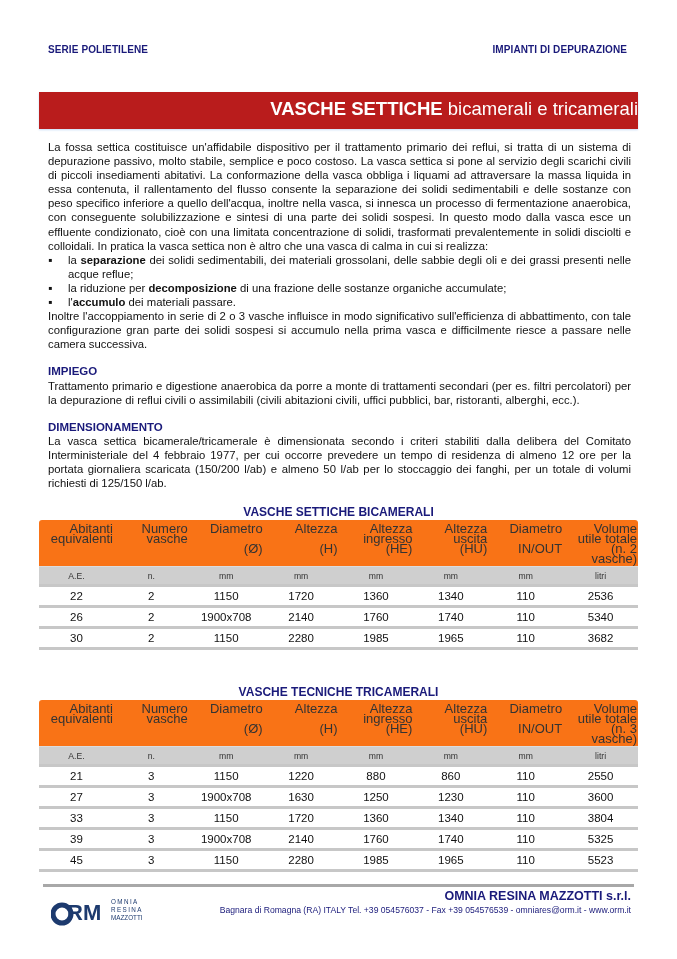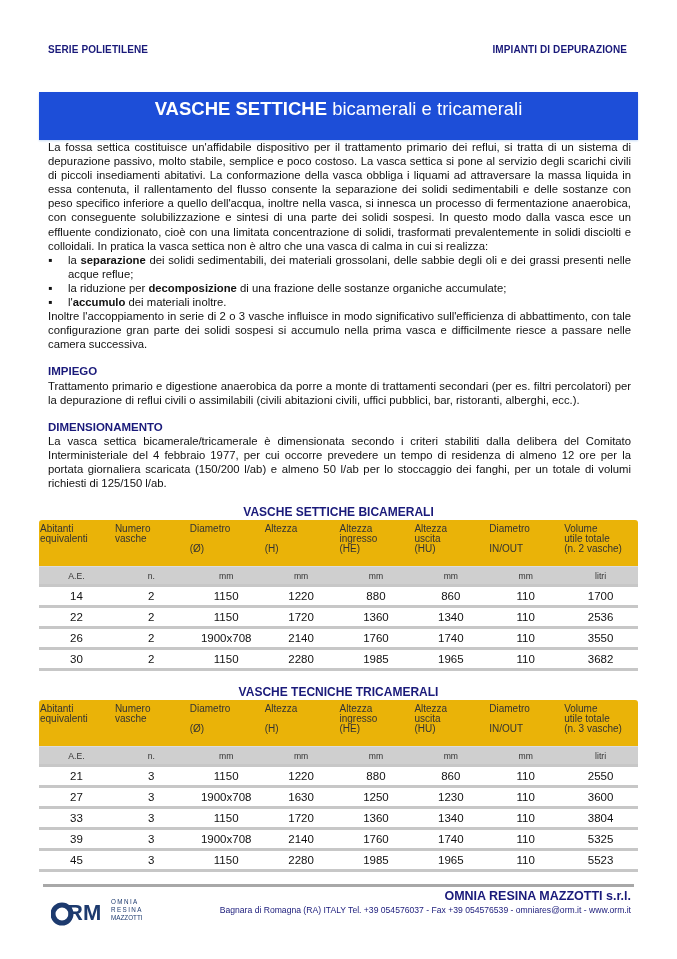--- a/index.html
+++ b/index.html
@@ -1,38 +1,38 @@
 <!DOCTYPE html>
 <html><head>
   <meta charset="utf-8">
   <style>
     html, body { margin: 0; padding: 0; background: #ffffff; }
     body { width: 677px; height: 959px; position: relative; overflow: hidden;
            font-family: "Liberation Sans", sans-serif; color: #111; }
     .top-header { position: absolute; left: 48px; right: 50px; top: 44px;
                   display: flex; justify-content: space-between;
                   font-weight: bold; font-size: 10px; color: #1a1a7a; letter-spacing: 0.1px; }
-    .banner { position: absolute; left: 39px; width: 599px; top: 92px; height: 48px;
-              background: #1d4ed8; color: #fff; text-align: center;
+    .banner { position: absolute; left: 39px; width: 599px; top: 92px; height: 37px;
+              background: #b91c1c; color: #fff; text-align: right;
               font-size: 18.5px; line-height: 34px; box-shadow: 0 1px 2px #c8dbf5; }
     .banner b { font-weight: bold; }
     .content { position: absolute; left: 48px; width: 583px; top: 140px;
                font-size: 11.3px; line-height: 14.1px; color: #111; }
     .section-title { font-weight: bold; color: #1a1a7a; font-size: 11.5px; margin: 0; }
     .para { text-align: justify; margin: 0; }
     .bullets { list-style: none; padding: 0; margin: 0; }
     .bullets li { position: relative; padding-left: 20px; text-align: justify; }
     .bullets li::before { content: "\25AA"; position: absolute; left: 0; top: 0; font-size: 12px; }
     .gap { height: 13px; }
     .table-block { position: absolute; left: 39px; width: 599px; }
     .table-title { text-align: center; font-weight: bold; color: #1a1a7a; font-size: 12px;
                    height: 15px; line-height: 15px; }
     table { width: 100%; border-collapse: collapse; table-layout: fixed; }
-    thead tr.h1 td { background: #eab308; font-size: 10px; line-height: 10px; color: #333;
-                     text-align: left; vertical-align: top; height: 41px; padding-top: 4px; }
+    thead tr.h1 td { background: #f97316; font-size: 13px; line-height: 10px; color: #333;
+                     text-align: right; vertical-align: top; height: 41px; padding-top: 4px; }
     thead tr.h1 td.first { border-top-left-radius: 3px; }
     thead tr.h1 td.last { border-top-right-radius: 3px; }
     thead tr.h2 td { background: #cfcfcf; font-size: 8.6px; color: #333; text-align: center;
                      height: 15px; border-top: 1px solid #dcdcdc; }
     tbody td { text-align: center; font-size: 11.5px; height: 18px; color: #111;
                border-bottom: 3px solid #c7c7c7; padding: 0; }
     tbody tr:first-child td { border-top: 3px solid #c7c7c7; }
     .hdr-line { display: block; }
     .footer-rule { position: absolute; left: 43px; width: 591px; top: 884px; height: 3px; background: #a8a8a8; }
     .logo { position: absolute; left: 51px; top: 895px; width: 100px; height: 32px; }
@@ -49,21 +49,21 @@
 
 <div class="banner">
   <b>VASCHE SETTICHE</b><span> bicamerali e tricamerali</span>
 </div>
 
 <div class="content">
   <p class="para">La fossa settica costituisce un'affidabile dispositivo per il trattamento primario dei reflui, si tratta di un sistema di depurazione passivo, molto stabile, semplice e poco costoso. La vasca settica si pone al servizio degli scarichi civili di piccoli insediamenti abitativi.  La conformazione della vasca obbliga i liquami ad attraversare la massa liquida in essa contenuta, il rallentamento del flusso consente la separazione dei solidi sedimentabili e delle sostanze con peso specifico inferiore a quello dell'acqua, inoltre nella vasca, si innesca un processo di fermentazione anaerobica, con conseguente solubilizzazione e sintesi di una parte dei solidi sospesi. In questo modo dalla vasca esce un effluente condizionato, cioè con una limitata concentrazione di solidi, trasformati prevalentemente in solidi disciolti e colloidali. In pratica la vasca settica non è altro che una vasca di calma in cui si realizza:</p>
   <ul class="bullets">
     <li><span>la </span><b>separazione</b><span> dei solidi sedimentabili, dei materiali grossolani, delle sabbie degli oli e dei grassi presenti nelle acque reflue;</span></li>
     <li><span>la riduzione per </span><b>decomposizione</b><span> di una frazione delle sostanze organiche accumulate;</span></li>
-    <li><span>l'</span><b>accumulo</b><span> dei materiali inoltre.</span></li>
+    <li><span>l'</span><b>accumulo</b><span> dei materiali passare.</span></li>
   </ul>
   <p class="para">Inoltre l'accoppiamento in serie di 2 o 3 vasche influisce in modo significativo sull'efficienza di abbattimento, con tale configurazione gran parte dei solidi sospesi si accumulo nella prima vasca e difficilmente riesce a passare nelle camera successiva.</p>
   <div class="gap"></div>
   <p class="section-title">IMPIEGO</p>
   <p class="para">Trattamento primario e digestione anaerobica da porre a monte di trattamenti secondari (per es. filtri percolatori) per la depurazione di reflui civili o assimilabili (civili abitazioni civili, uffici pubblici, bar, ristoranti, alberghi, ecc.).</p>
   <div class="gap"></div>
   <p class="section-title">DIMENSIONAMENTO</p>
   <p class="para">La vasca settica bicamerale/tricamerale è dimensionata secondo i criteri stabiliti dalla delibera del Comitato Interministeriale del 4 febbraio 1977, per cui occorre prevedere un tempo di residenza di almeno 12 ore per la portata giornaliera scaricata (150/200 l/ab) e almeno 50 l/ab per lo stoccaggio dei fanghi, per un totale di volumi richiesti di 125/150 l/ab.</p>
 </div>
 
@@ -119,48 +119,38 @@
           <td>mm</td>
           <td>mm</td>
           <td>mm</td>
           <td>mm</td>
           <td>mm</td>
           <td>litri</td>
         </tr>
       </thead>
     <tbody>
         <tr>
-          <td>14</td>
-          <td>2</td>
-          <td>1150</td>
-          <td>1220</td>
-          <td>880</td>
-          <td>860</td>
-          <td>110</td>
-          <td>1700</td>
-        </tr>
-        <tr>
           <td>22</td>
           <td>2</td>
           <td>1150</td>
           <td>1720</td>
           <td>1360</td>
           <td>1340</td>
           <td>110</td>
           <td>2536</td>
         </tr>
         <tr>
           <td>26</td>
           <td>2</td>
           <td>1900x708</td>
           <td>2140</td>
           <td>1760</td>
           <td>1740</td>
           <td>110</td>
-          <td>3550</td>
+          <td>5340</td>
         </tr>
         <tr>
           <td>30</td>
           <td>2</td>
           <td>1150</td>
           <td>2280</td>
           <td>1985</td>
           <td>1965</td>
           <td>110</td>
           <td>3682</td>

